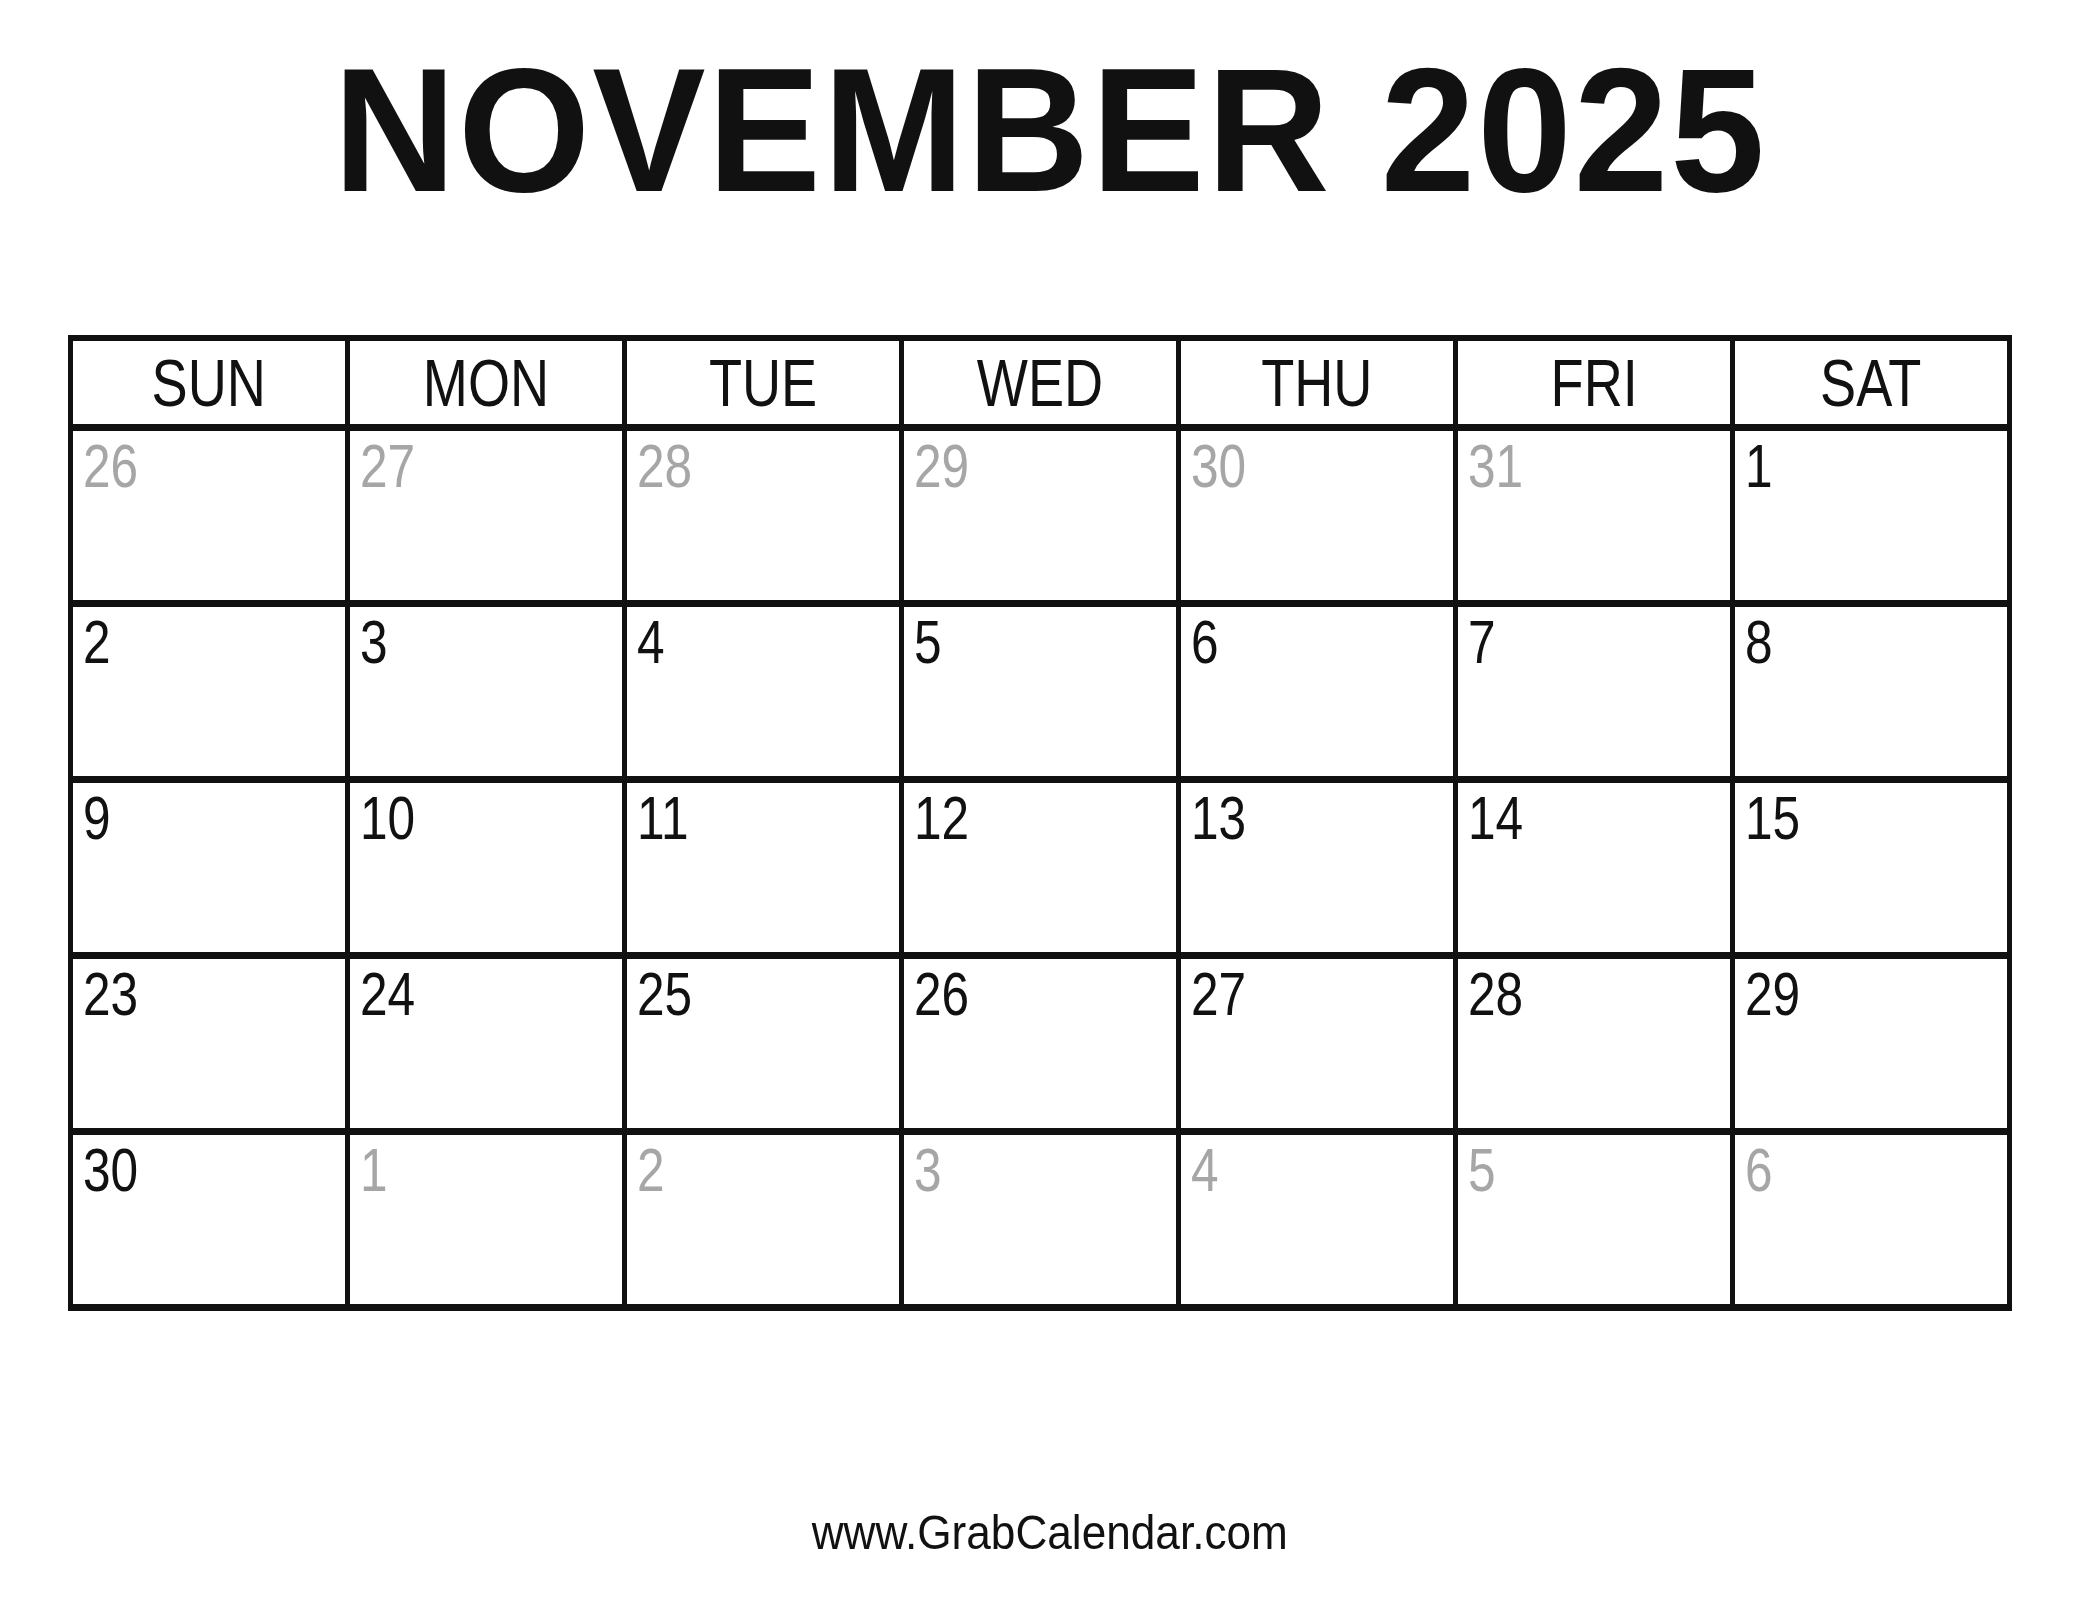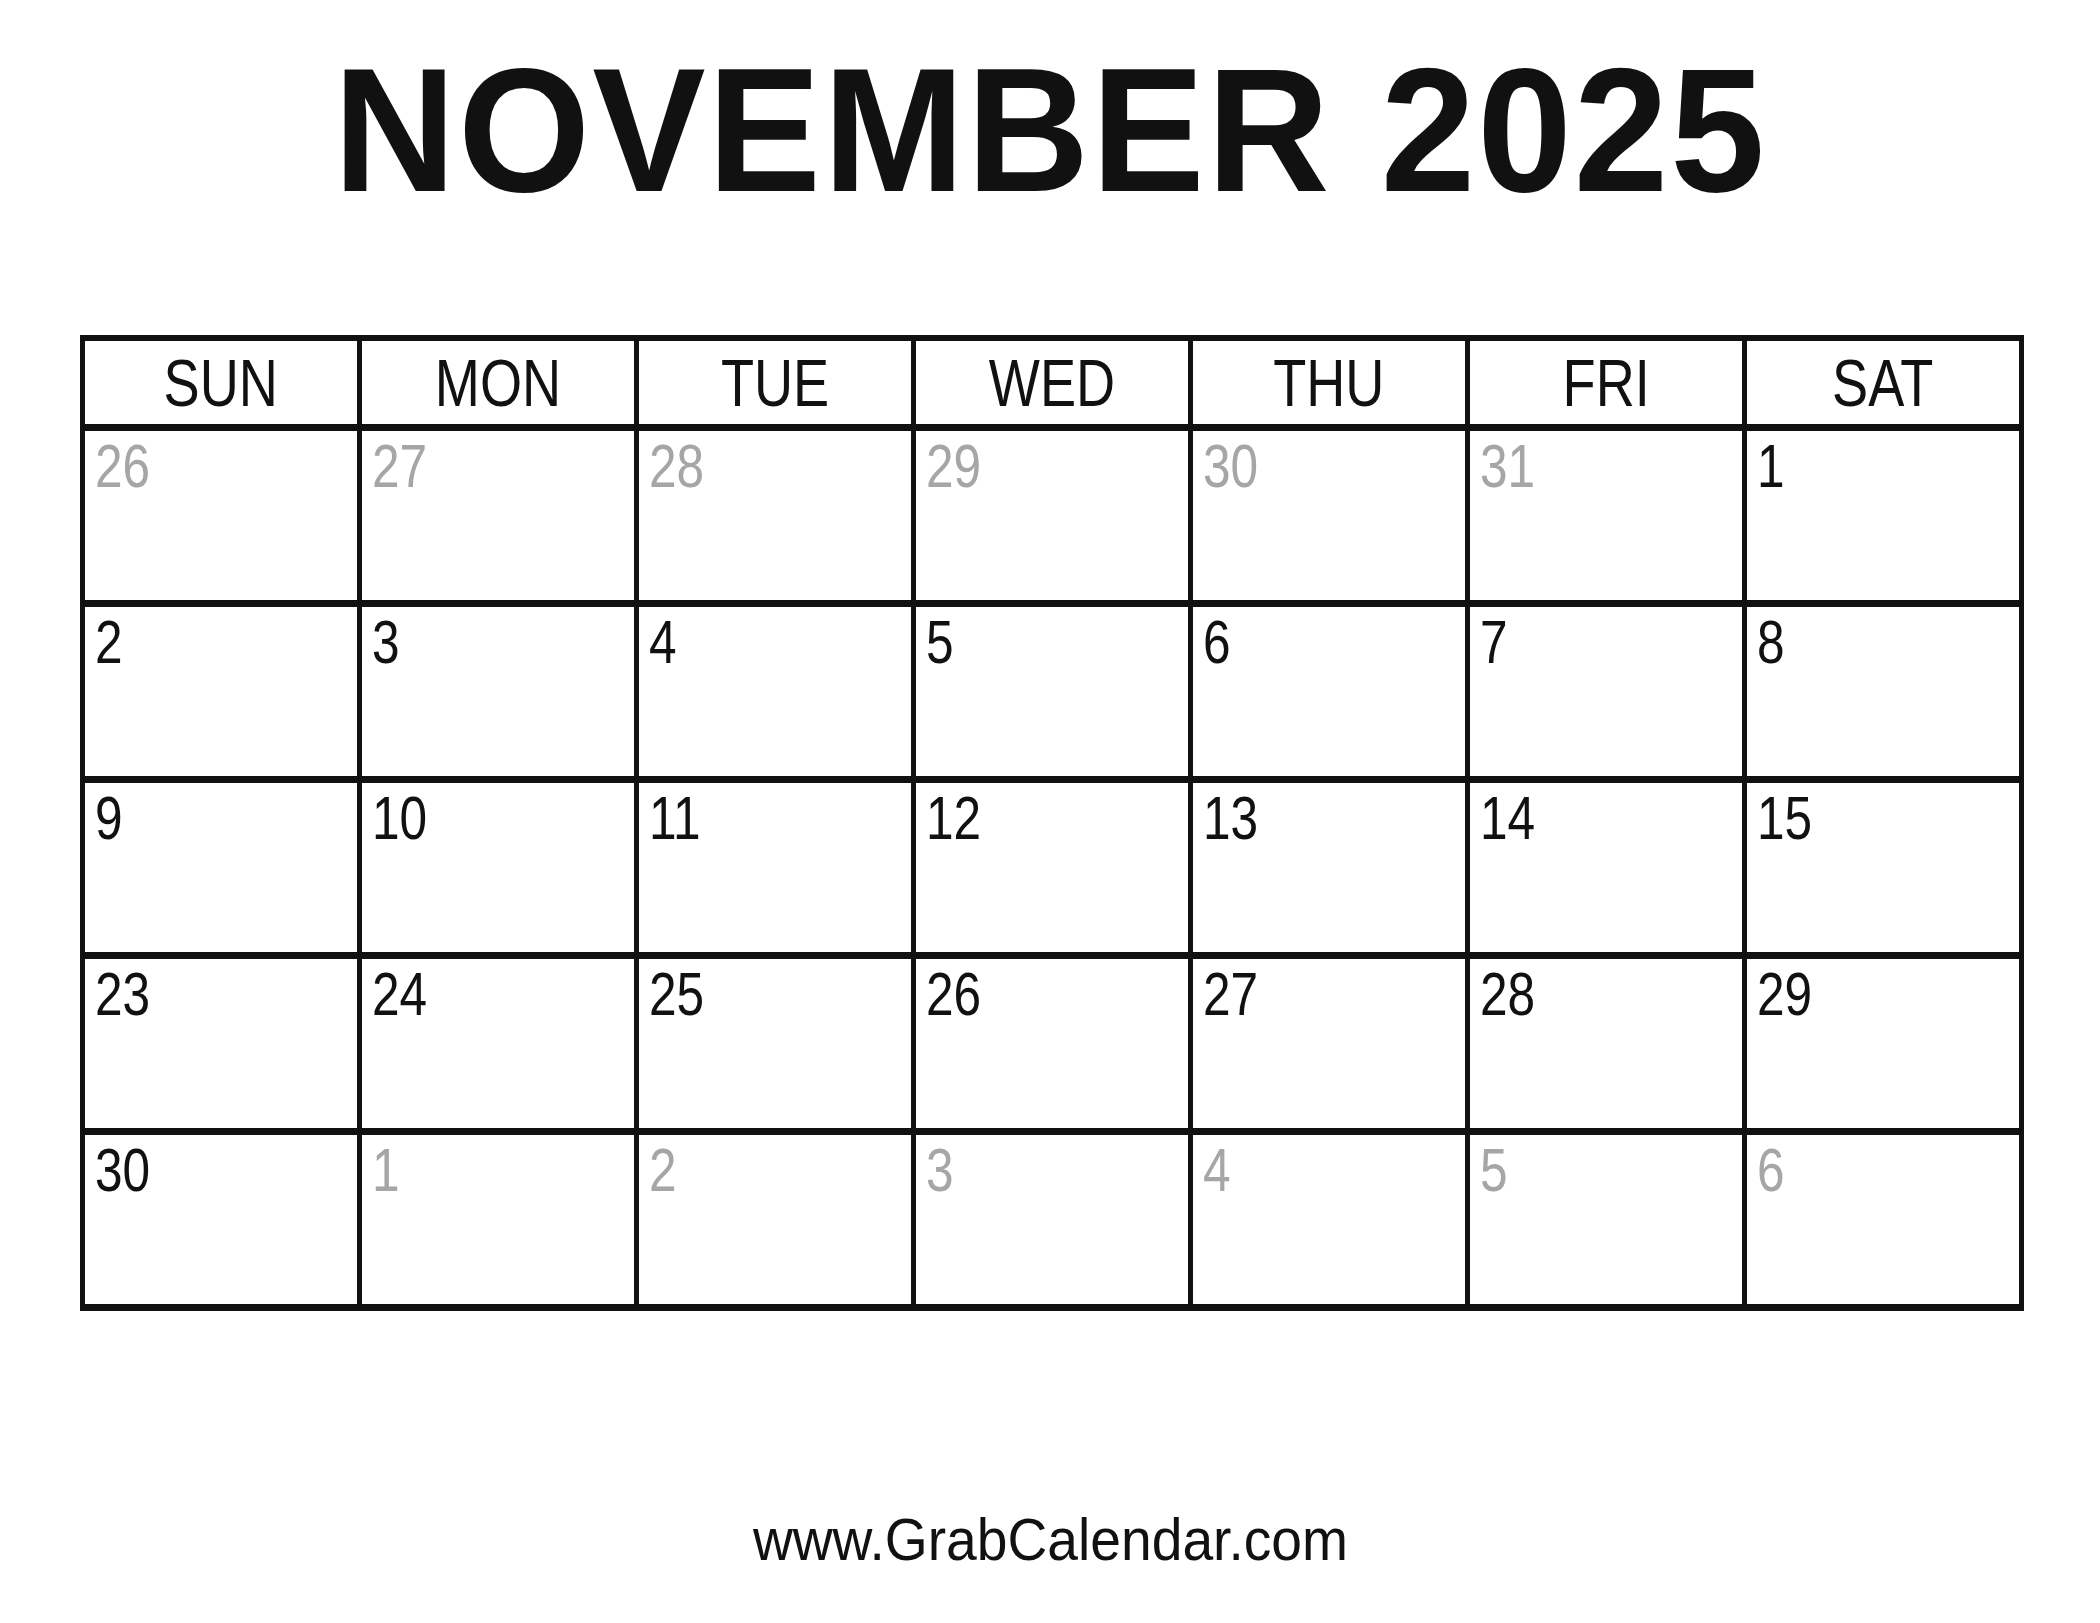--- a/index.html
+++ b/index.html
@@ -28,21 +28,21 @@
     letter-spacing: 2px;
     color: var(--ink, #111111);
     white-space: nowrap;
     transform: scaleY(1.04);
     transform-origin: center top;
   }
 
   
   table.calendar {
     position: absolute;
-    left: 80px;
+    left: 68px;
     top: 335px;
     width: 1944px;
     border-collapse: collapse;
     table-layout: fixed;
     background: var(--bg, #ffffff);
     border-radius: 13px;
   }
   table.calendar th,
   table.calendar td {
     border: 5px solid var(--line, #111111);
@@ -84,21 +84,21 @@
     color: var(--muted, #a6a6a6);
   }
 
   
   .footer {
     position: absolute;
     top: 1505px;
     left: 0;
     width: 100%;
     text-align: center;
-    font-size: 60px;
+    font-size: 48px;
     color: var(--ink, #111111);
   }
   .footer-url {
     display: inline-block;
     transform: scaleX(0.92);
     transform-origin: center top;
   }
 </style>
 </head>
 <body style="--ink: #111111; --muted: #a6a6a6; --line: #111111; --bg: #ffffff;">

